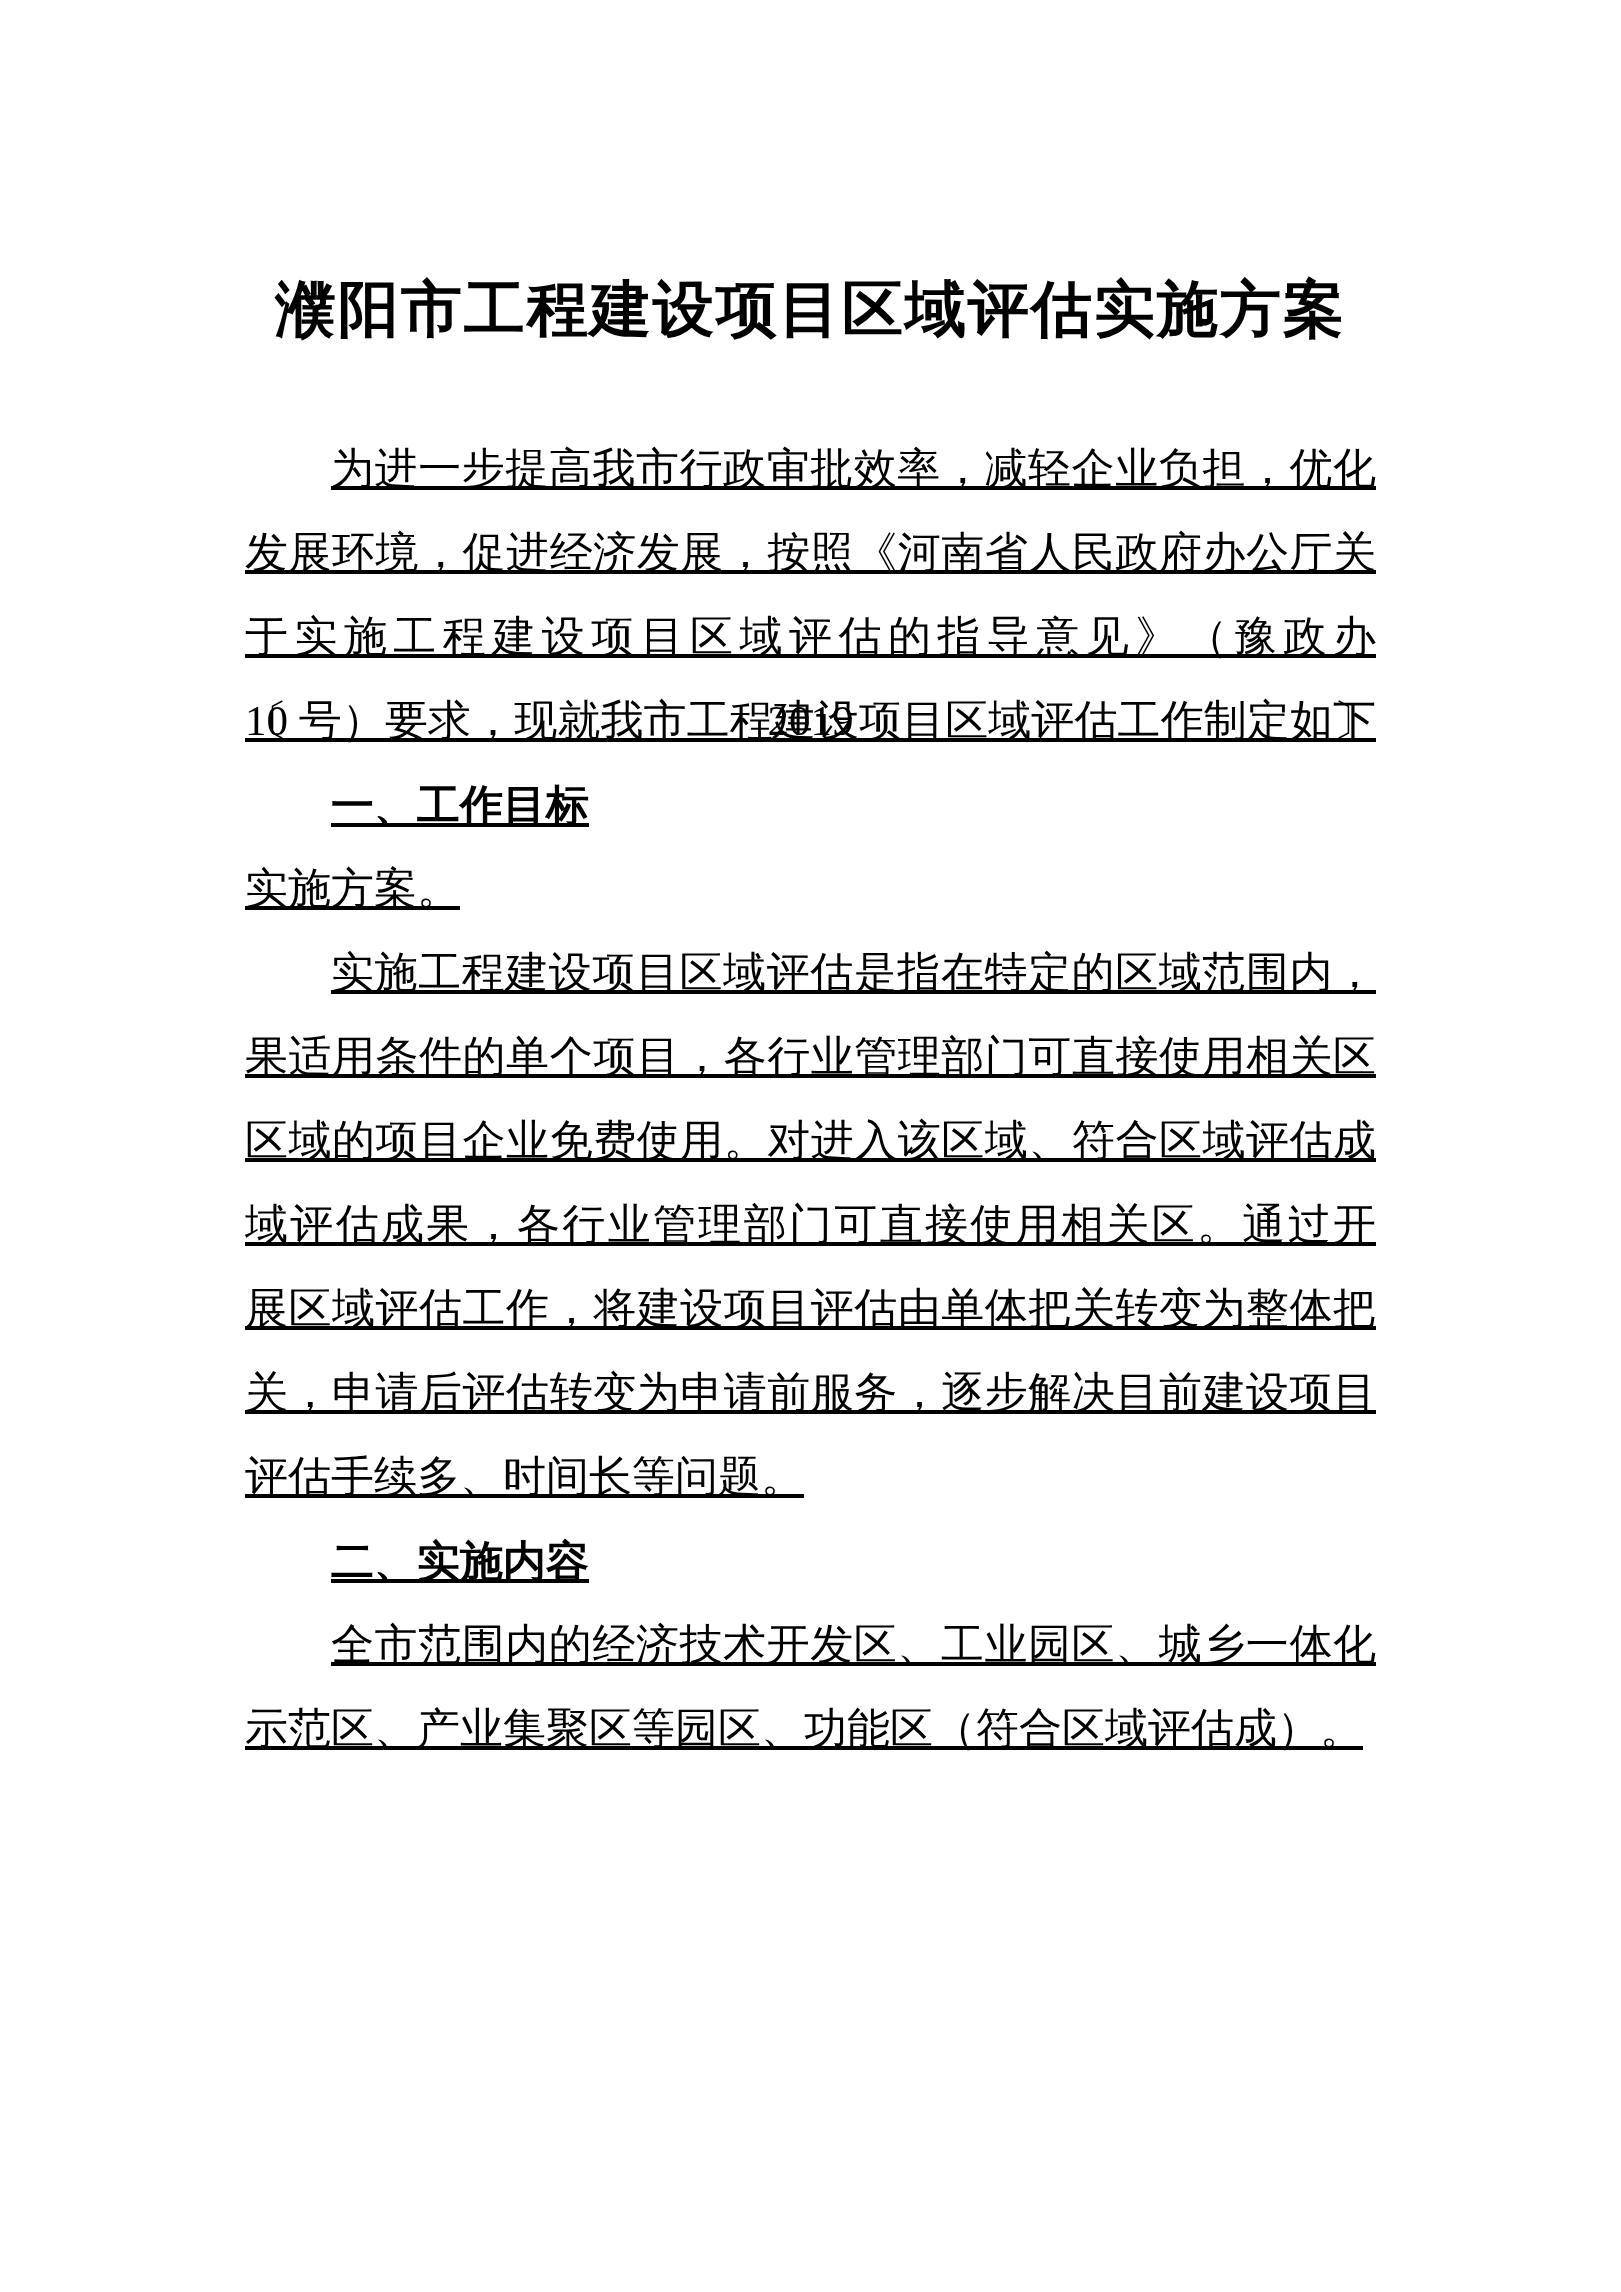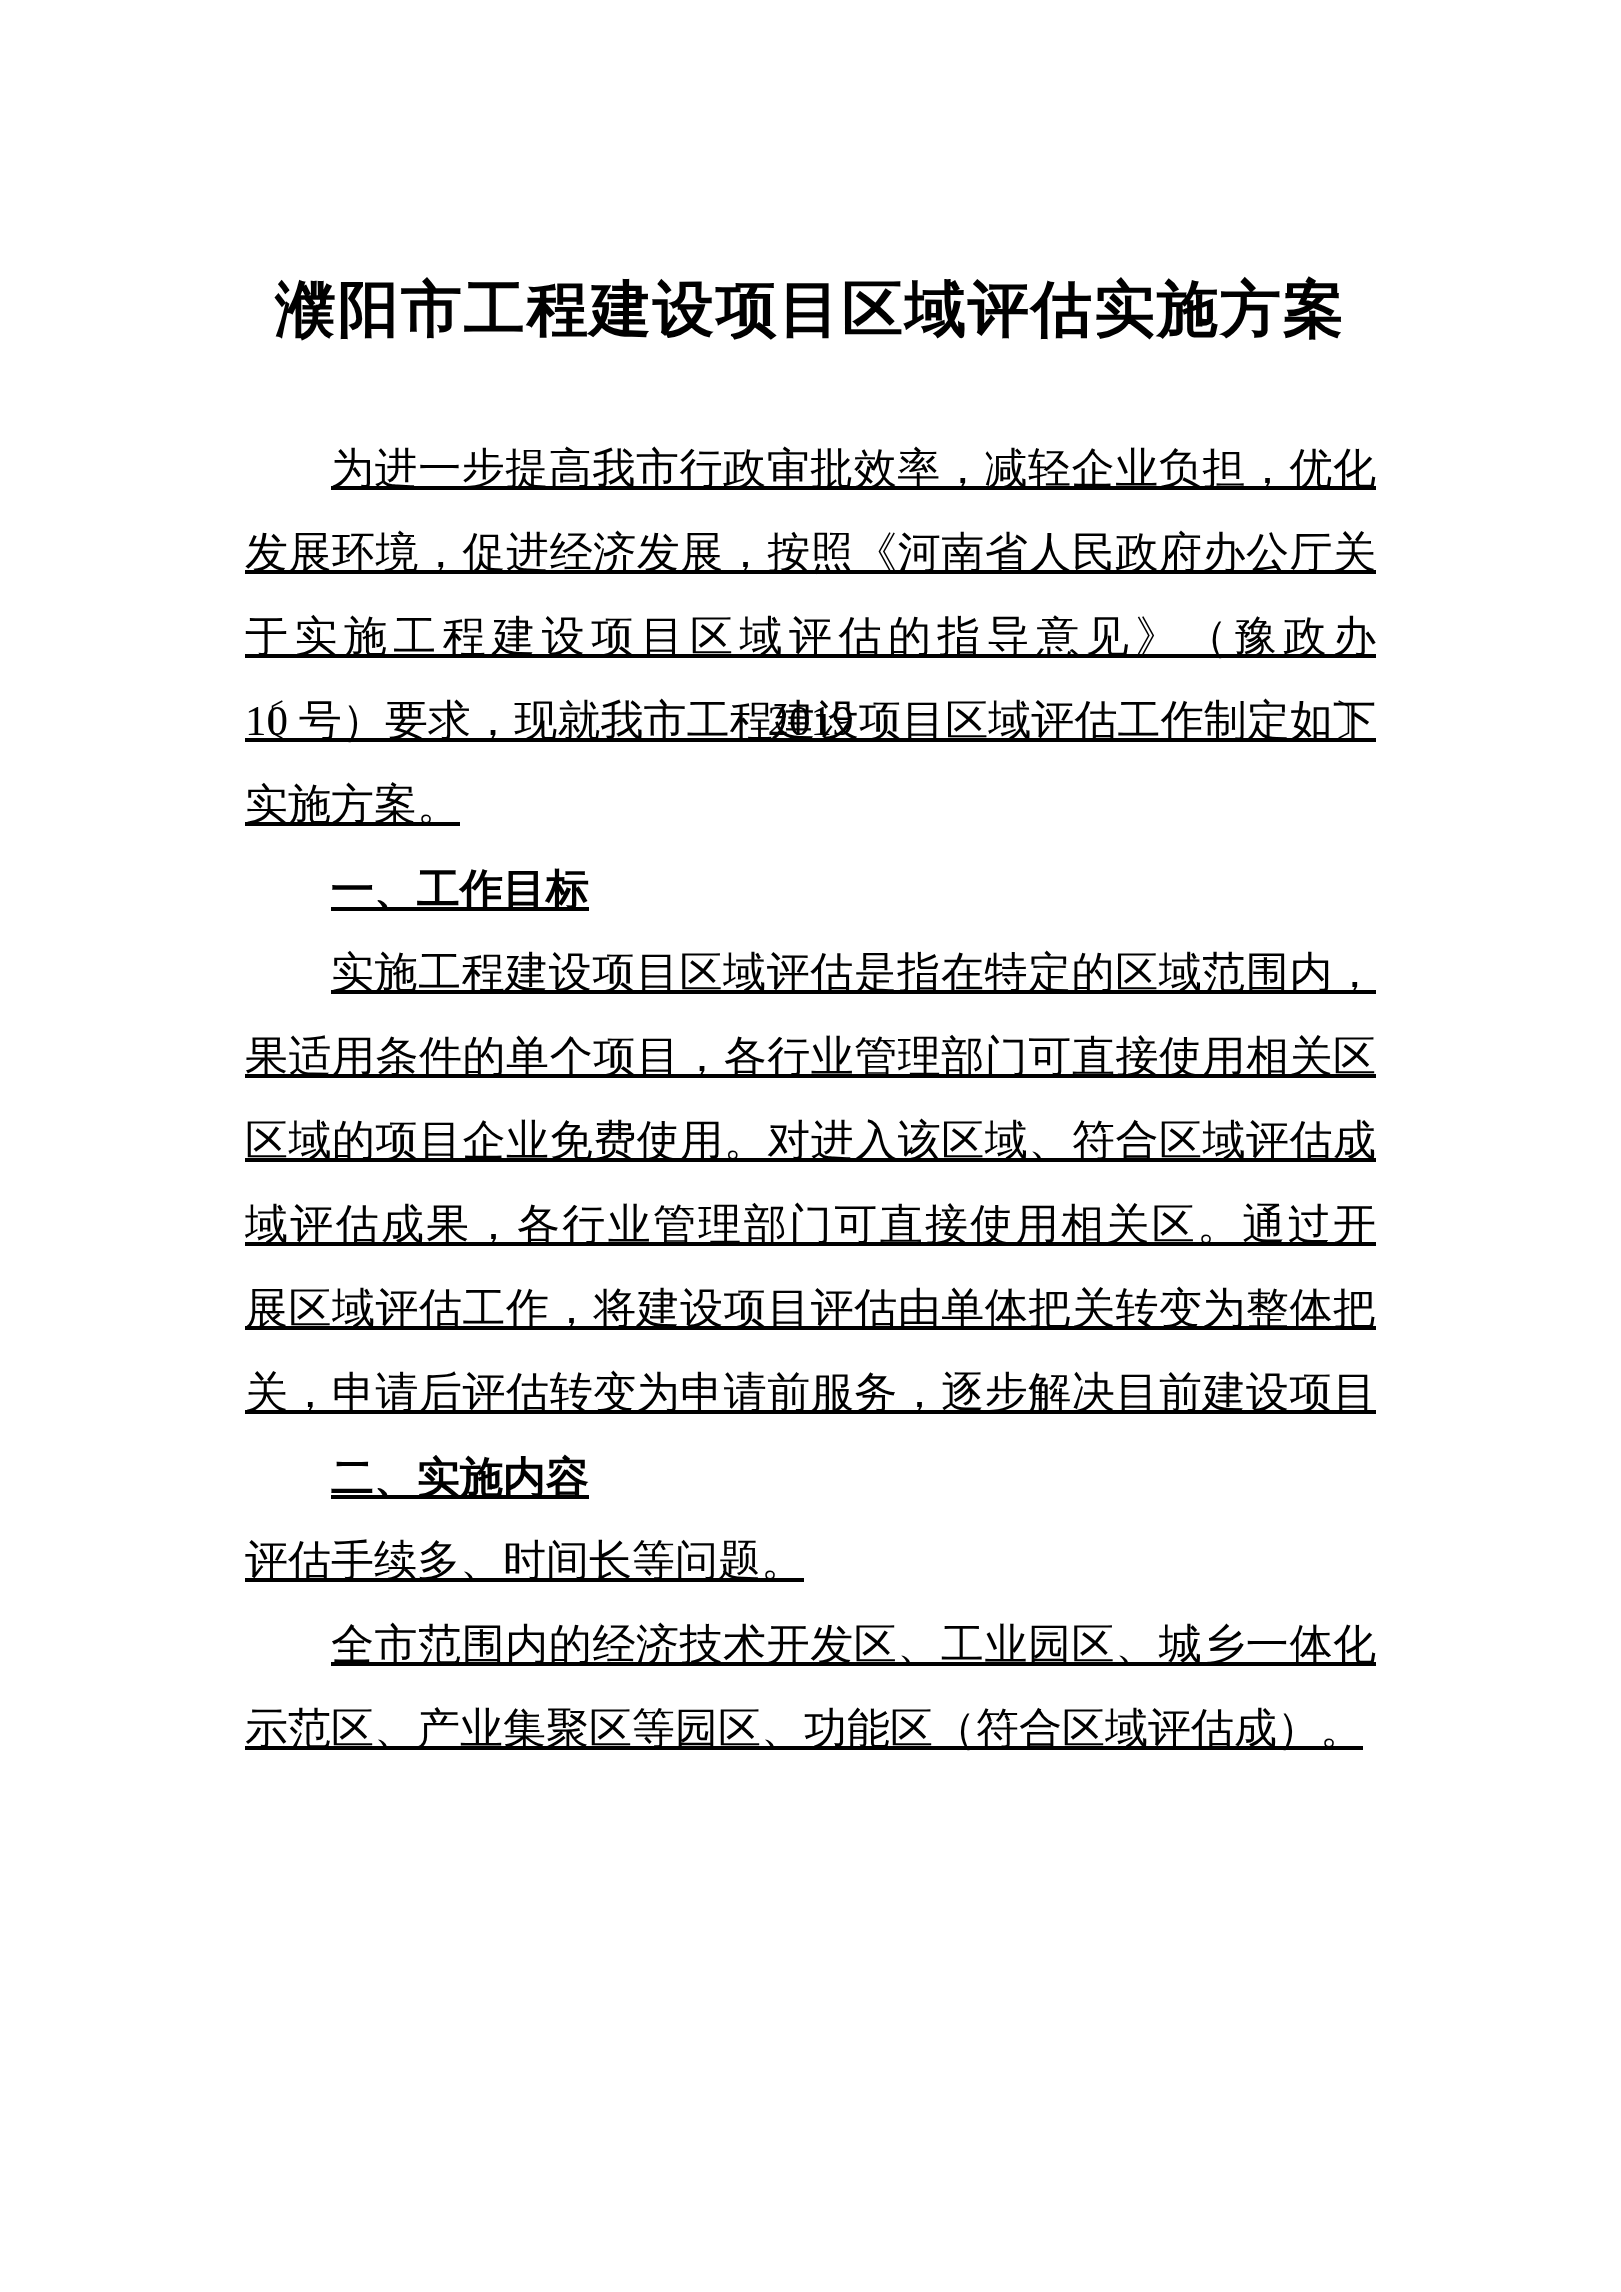--- a/index.html
+++ b/index.html
@@ -59,28 +59,28 @@
 
 <div class="page">
 
   <div class="doc-title">濮阳市工程建设项目区域评估实施方案</div>
 
   <div class="content">
     <div class="line ind just">为进一步提高我市行政审批效率，减轻企业负担，优化</div>
     <div class="line just">发展环境，促进经济发展，按照《河南省人民政府办公厅关</div>
     <div class="line just">于实施工程建设项目区域评估的指导意见》（豫政办〔2019〕</div>
     <div class="line just">10 号）要求，现就我市工程建设项目区域评估工作制定如下</div>
+    <div class="line ind hd">一、工作目标</div>
     <div class="line">实施方案。</div>
-    <div class="line ind hd">一、工作目标</div>
     <div class="line ind just">实施工程建设项目区域评估是指在特定的区域范围内，</div>
     <div class="line just">果适用条件的单个项目，各行业管理部门可直接使用相关区</div>
     <div class="line just">区域的项目企业免费使用。对进入该区域、符合区域评估成</div>
     <div class="line just">域评估成果，各行业管理部门可直接使用相关区。通过开</div>
     <div class="line just">展区域评估工作，将建设项目评估由单体把关转变为整体把</div>
     <div class="line just">关，申请后评估转变为申请前服务，逐步解决目前建设项目</div>
+    <div class="line">评估手续多、时间长等问题。</div>
     <div class="line ind hd">二、实施内容</div>
-    <div class="line">评估手续多、时间长等问题。</div>
     <div class="line ind just">全市范围内的经济技术开发区、工业园区、城乡一体化</div>
     <div class="line">示范区、产业集聚区等园区、功能区（符合区域评估成）。</div>
   </div>
 
 </div>
 
 
 </body></html>

